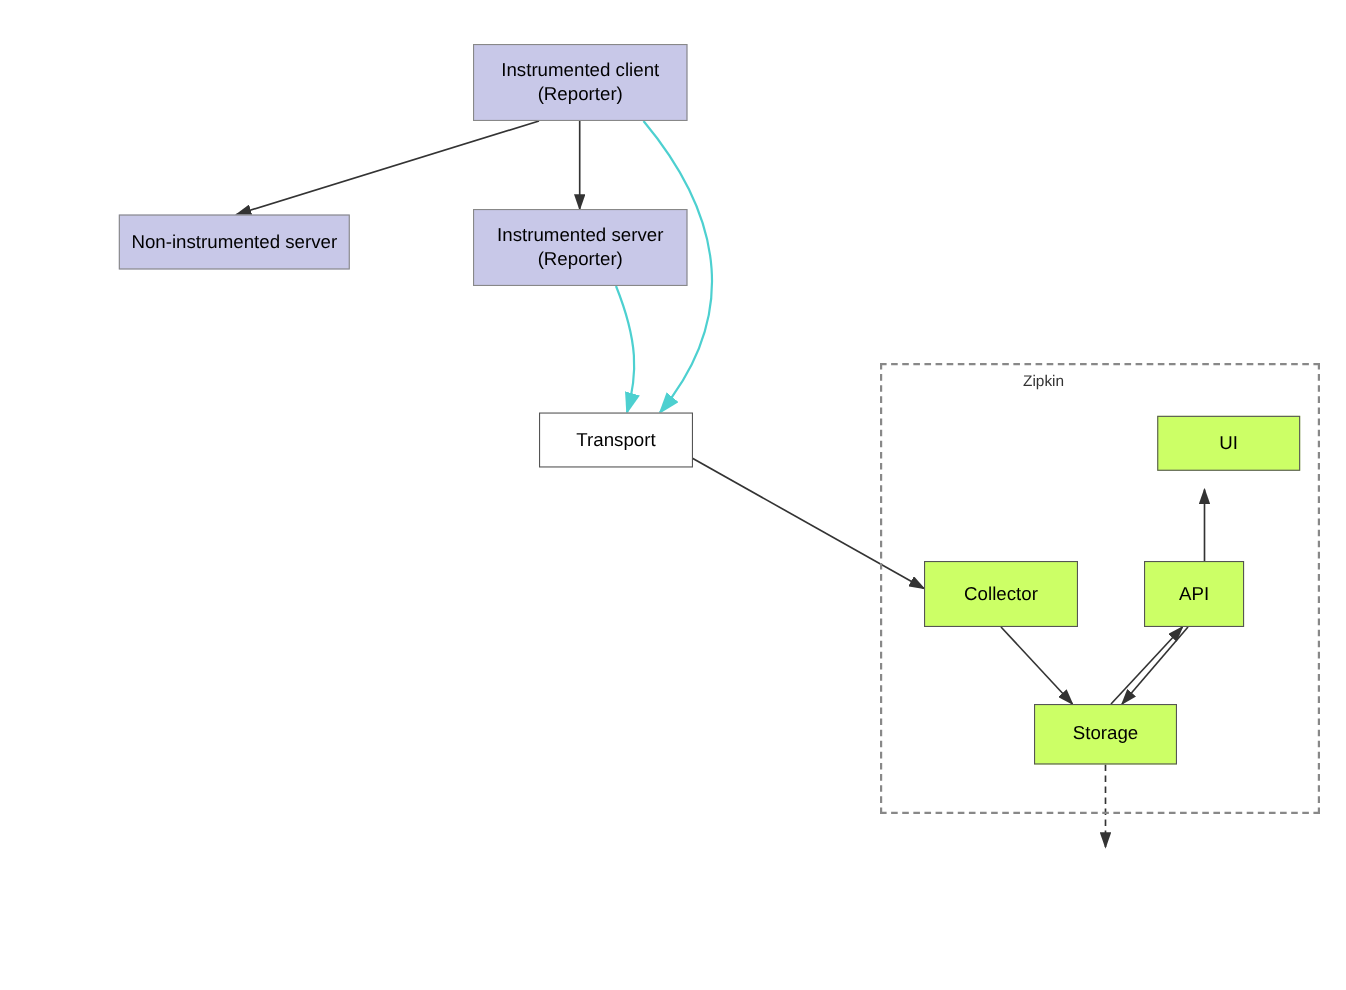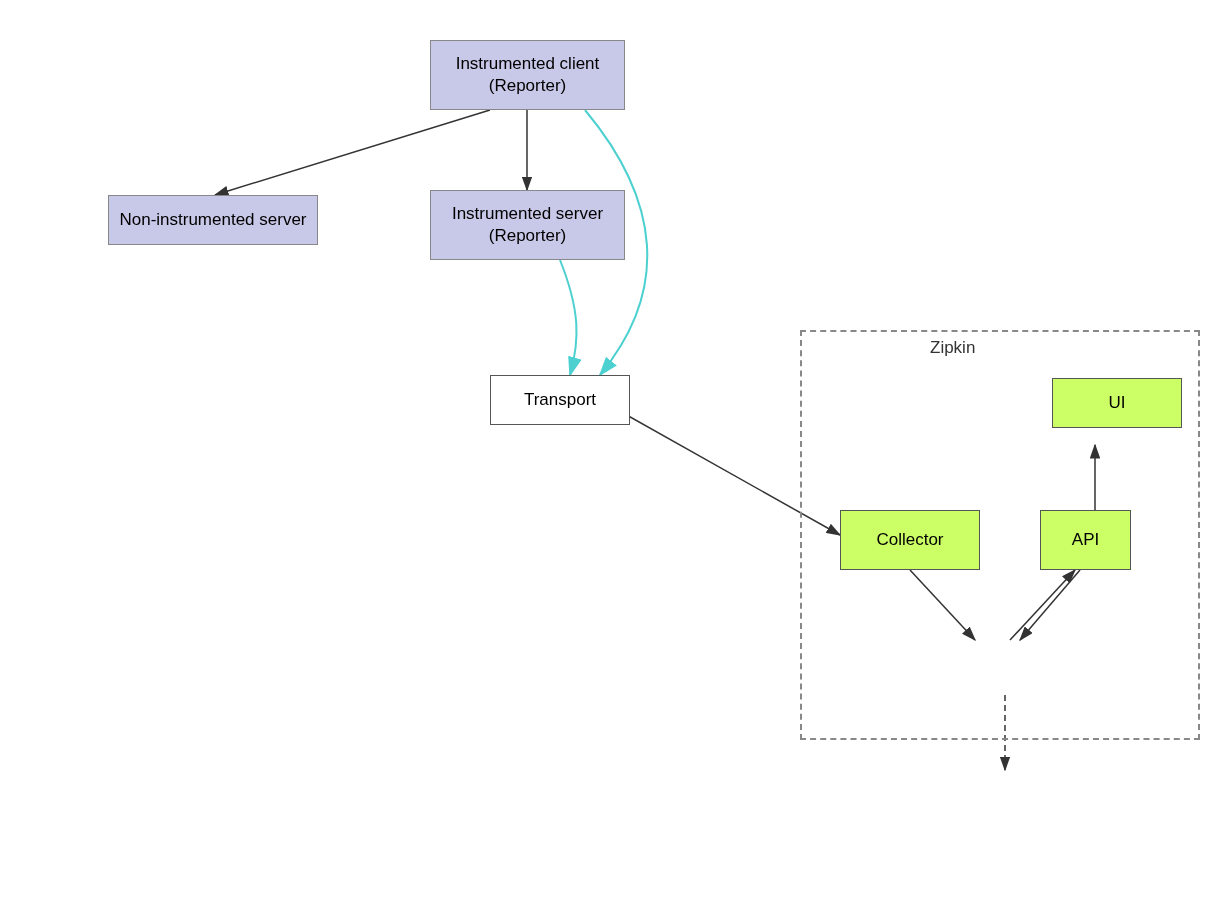--- a/index.html
+++ b/index.html
@@ -37,21 +37,21 @@
       background: #ccff66;
       border: 1.5px solid #555;
     }
     .zipkin-box {
       position: absolute;
       border: 2px dashed #888;
       background: transparent;
     }
     .zipkin-label {
       position: absolute;
-      font-size: 17px;
+      font-size: 14px;
       color: #333;
     }
     svg.arrows {
       position: absolute;
       top: 0;
       left: 0;
       width: 1224px;
       height: 900px;
       pointer-events: none;
     }
@@ -126,15 +126,18 @@
   </div>
 
   <div class="node node-green" style="left:1040px; top:378px; width:130px; height:50px;margin-left:12px;">
     <span>UI</span>
   </div>
 
   <div class="node node-green" style="left:1040px; top:510px; width:91px; height:60px;">
     <span>API</span>
   </div>
 
+  <div class="node node-green" style="left:940px; top:640px; width:130px; height:55px;">
+    <span>Storage</span>
+  </div>
 
 
 </div>
 
 </body></html>

